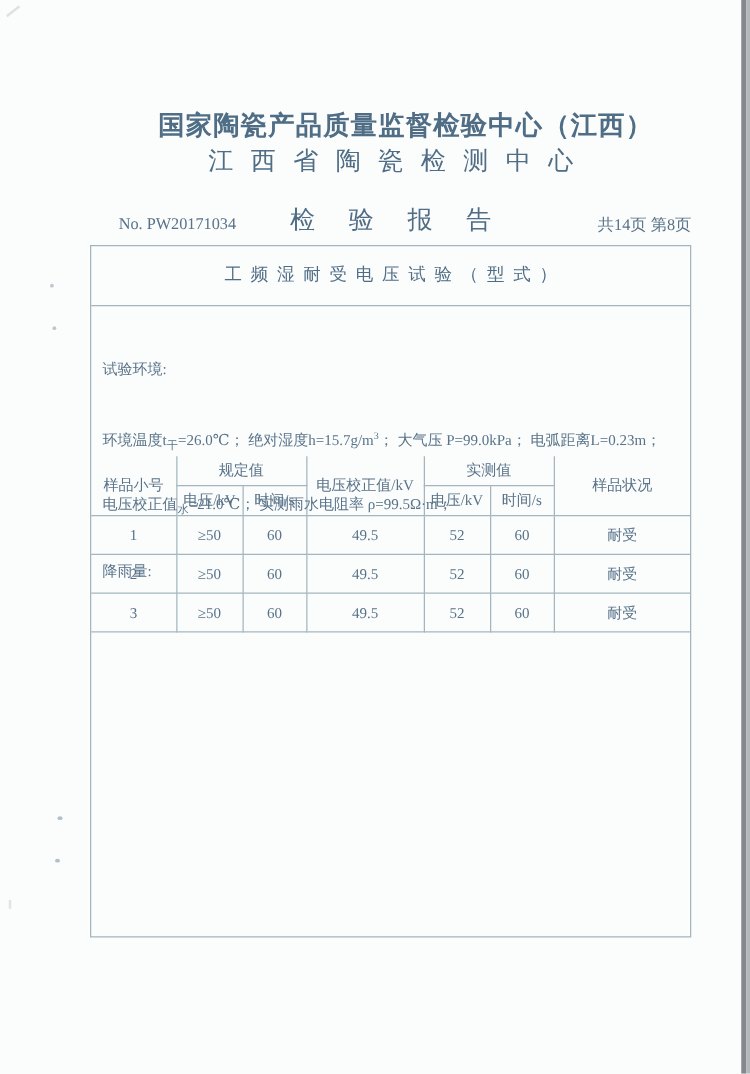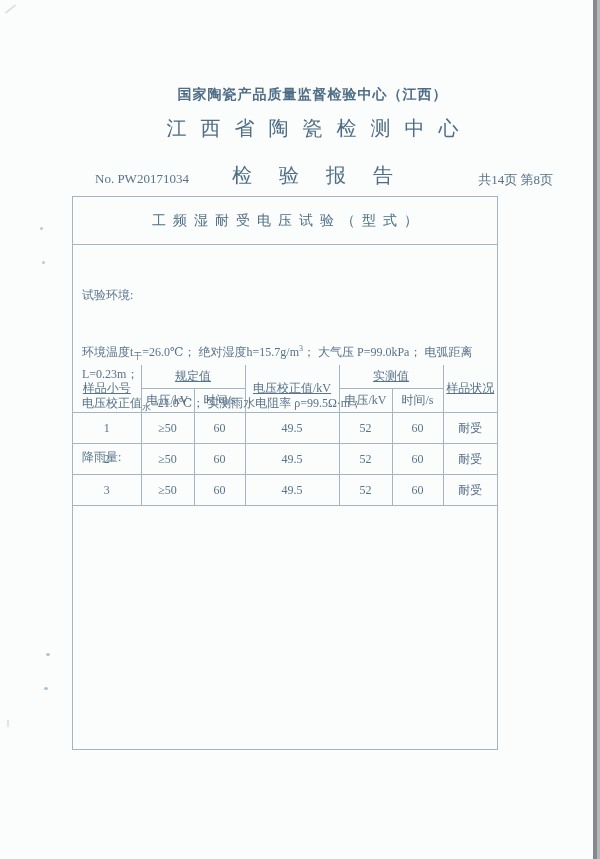--- a/index.html
+++ b/index.html
@@ -25,48 +25,48 @@
   .speck{border-radius:50%;background:#bcc8cf;}
   .sp1{left:40px;top:227px;width:3px;height:3px;}
   .sp2{left:42px;top:261px;width:3px;height:3px;}
   .sp3{left:46px;top:653px;width:4px;height:3px;background:#b3c0c8;}
   .sp4{left:44px;top:687px;width:4px;height:3px;background:#b3c0c8;}
   .scratch1{left:4px;top:8px;width:13px;height:2px;background:#dde2e5;transform:rotate(-38deg);}
   .scratch2{left:7px;top:720px;width:2px;height:7px;background:#e0e4e6;}
 
   
   .head-wrap{left:72px;top:0;width:481px;text-align:center;}
-  .org-name{position:absolute;left:0;top:86px;width:100%;font-size:14px;font-weight:600;letter-spacing:1px;color:var(--ink-dark);font-family:Liberation Mono, monospace;}
+  .org-name{position:absolute;left:12px;top:86px;width:100%;font-size:21px;font-weight:600;letter-spacing:1px;color:var(--ink-dark);font-family:Liberation Mono, monospace;}
   .center-name{position:absolute;left:0;top:115px;width:100%;font-size:20px;font-weight:500;letter-spacing:14px;padding-left:14px;box-sizing:border-box;color:var(--ink-dark);}
   .report-title{position:absolute;left:0;top:162px;width:100%;font-size:20px;font-weight:500;letter-spacing:27px;padding-left:27px;box-sizing:border-box;color:var(--ink-dark);}
   .no-row{left:72px;top:171px;width:481px;font-size:13px;}
   .report-no{position:absolute;left:2px;top:0;margin-left:21px;}
   .page-info{position:absolute;right:0;top:0;}
 
   
-  .box{left:72px;top:196px;width:426px;height:554px;border:1px solid var(--line);box-sizing:border-box;background:transparent;}
+  .box{left:72px;top:196px;width:481px;height:554px;border:1px solid var(--line);box-sizing:border-box;background:transparent;}
   .box-title{height:47px;line-height:47px;border-bottom:1px solid var(--line);text-align:center;font-size:14px;font-weight:500;letter-spacing:7px;padding-left:7px;color:var(--ink-dark);}
   .env{height:120px;box-sizing:border-box;padding:5px 9px 0 9px;font-size:12px;line-height:18px;white-space:pre-wrap;}
   .env-line{height:18px;overflow:visible;}
   sub{font-size:9px;}
   sup{font-size:8px;}
 
   table.grid{width:100%;border-collapse:collapse;table-layout:fixed;font-size:12px;}
   table.grid th,table.grid td{
     border:1px solid var(--line);
     font-weight:normal;
     text-align:center;
     padding:0;
     color:var(--ink);
   }
   table.grid th{height:23px;}
   table.grid td{height:30px;}
   .no-l{border-left:none !important;}
   .no-r{border-right:none !important;}
-  table.grid tr:first-child th{border-top:none;text-decoration:underline;}
+  table.grid tr:first-child th{border-top:none;}
   .conclusion{padding:6px 9px;font-size:12px;}
 </style>
 </head>
 <body>
 
 <div class="abs band-dark"></div>
 <div class="abs band-light"></div>
 <div class="abs speck sp1"></div>
 <div class="abs speck sp2"></div>
 <div class="abs speck sp3"></div>

